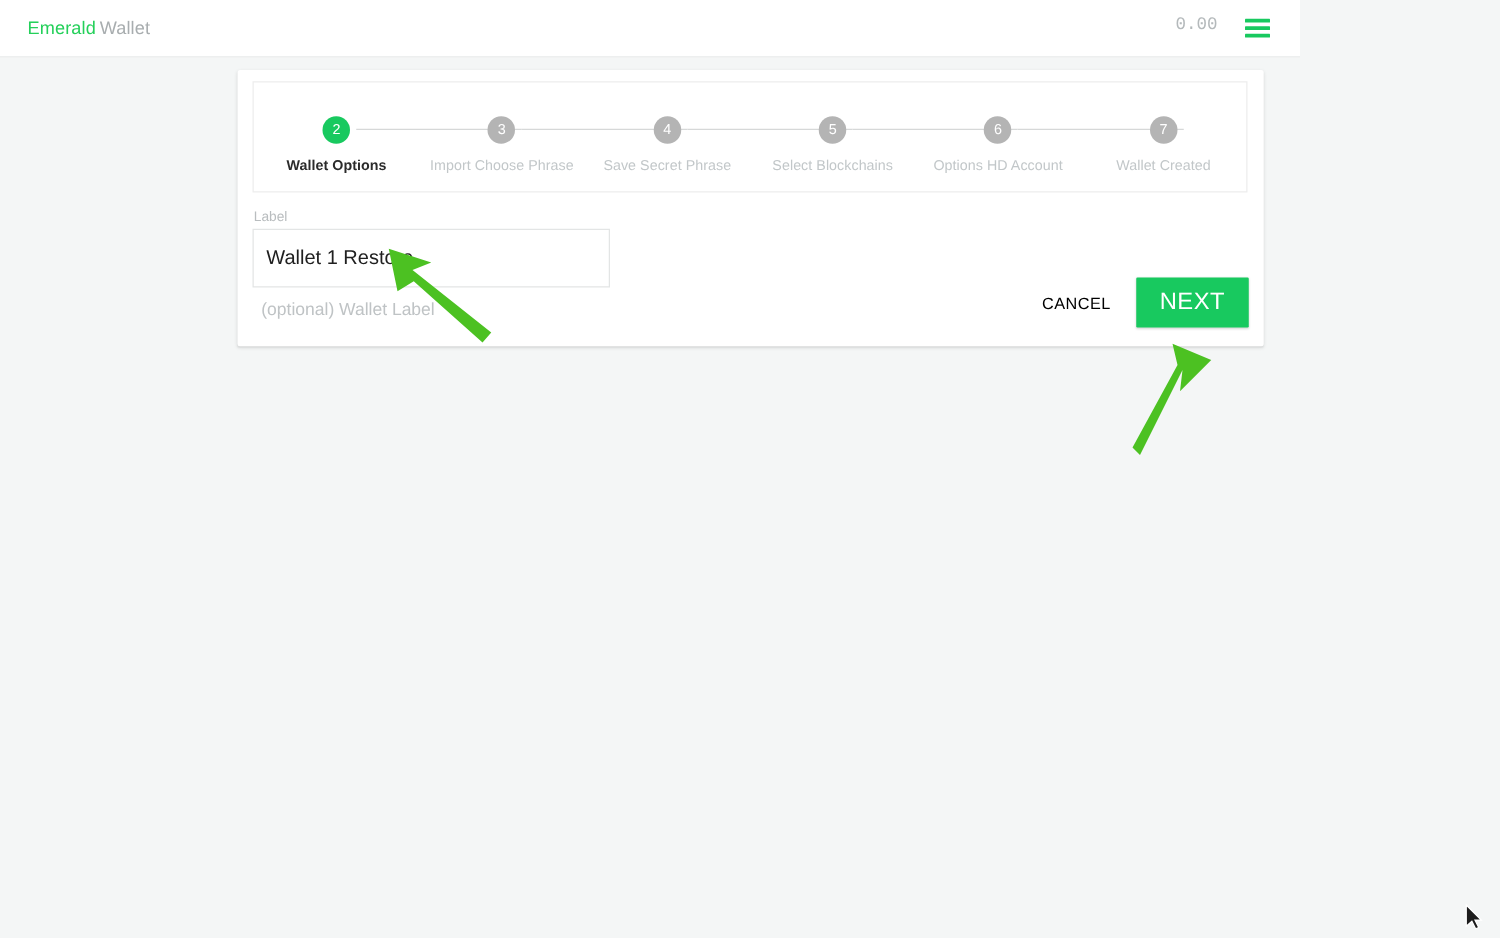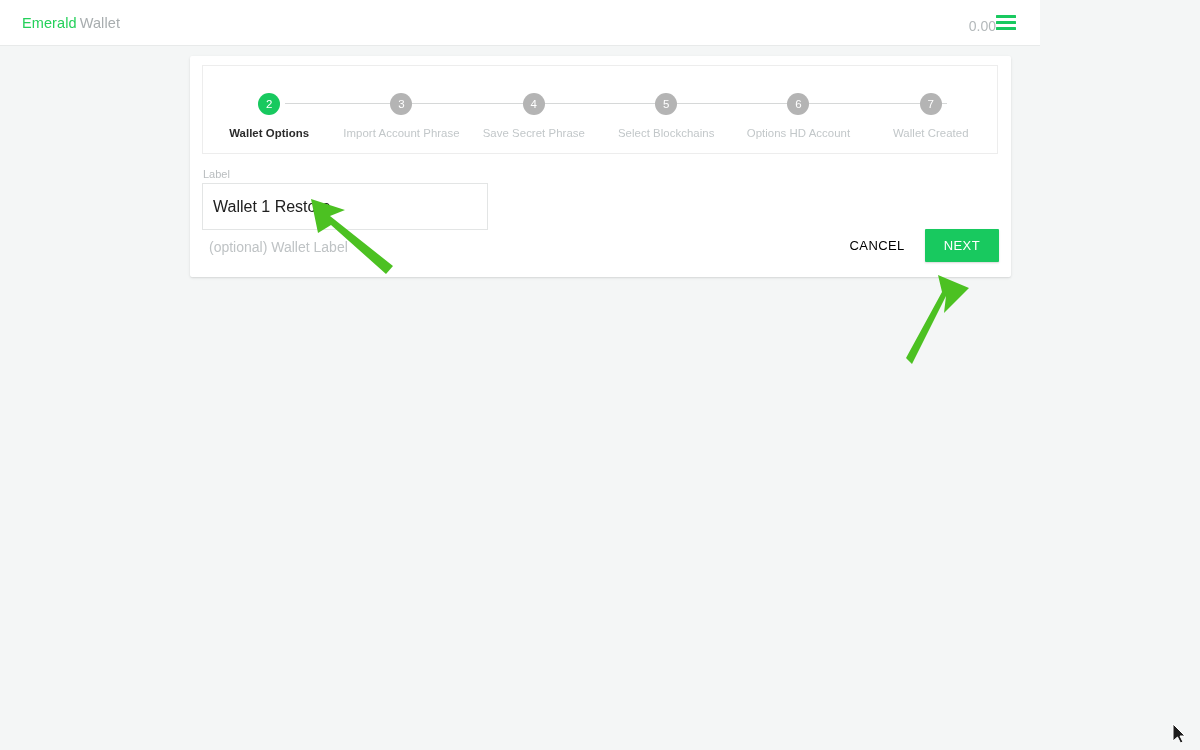--- a/index.html
+++ b/index.html
@@ -26,22 +26,24 @@
     font-size: 14.5px;
     letter-spacing: 0.1px;
     white-space: nowrap;
   }
   #brand .brand-emerald { color: #24d05a; font-weight: 400; }
   #brand .brand-wallet { color: #a8adaf; font-weight: 400; margin-left: 3px; }
 
   #header-right {
     margin-left: auto;
     display: flex;
-    align-items: flex-end;
+    align-items: flex-start;
+    gap: 22px;
     margin-right: 22px;
+    font-family: Liberation Mono, monospace;
   }
   #balance-value {
     font-size: 14px;
     color: #b4b9bb;
   }
   #menu-button {
     width: 22px; height: 22px;
     display: flex; flex-direction: column;
     justify-content: center;
     gap: 3px;
@@ -169,21 +171,21 @@
     font-size: 13px;
     letter-spacing: 0.4px;
     padding: 8px 10px;
     cursor: pointer;
     font-family: "Liberation Sans", sans-serif;
   }
   #next-button {
     border: none;
     background: #18c95f;
     color: #ffffff;
-    font-size: 13px;
+    font-size: 19px;
     letter-spacing: 0.4px;
     padding: 9px 19px;
     cursor: pointer;
     font-family: "Liberation Sans", sans-serif;
     box-shadow: 0 1px 2px rgba(0,0,0,0.16);
     border-radius: 1px;
   }
 
   
   #annotation-layer {
@@ -222,21 +224,21 @@
 
 
     <div class="step active">
       <div class="step-circle">2</div>
       <div class="step-label">Wallet Options</div>
       <div class="connector"></div>
     </div>
 
     <div class="step">
       <div class="step-circle">3</div>
-      <div class="step-label">Import Account Phrase</div>
+      <div class="step-label">Import Choose Phrase</div>
       <div class="connector"></div>
     </div>
 
     <div class="step">
       <div class="step-circle">4</div>
       <div class="step-label">Save Secret Phrase</div>
       <div class="connector"></div>
     </div>
 
     <div class="step">

